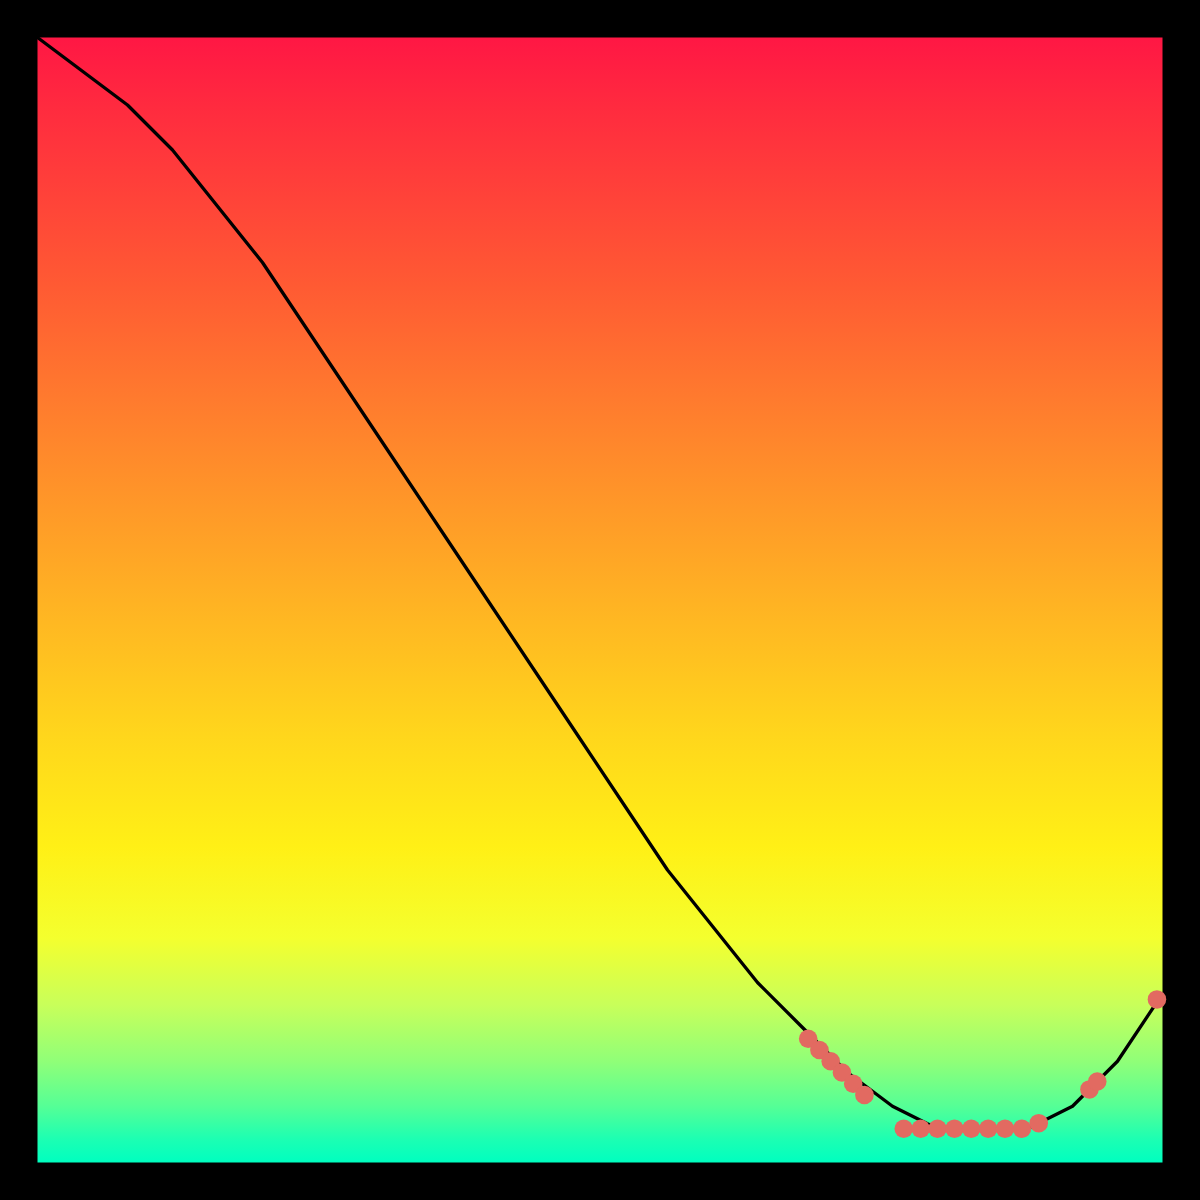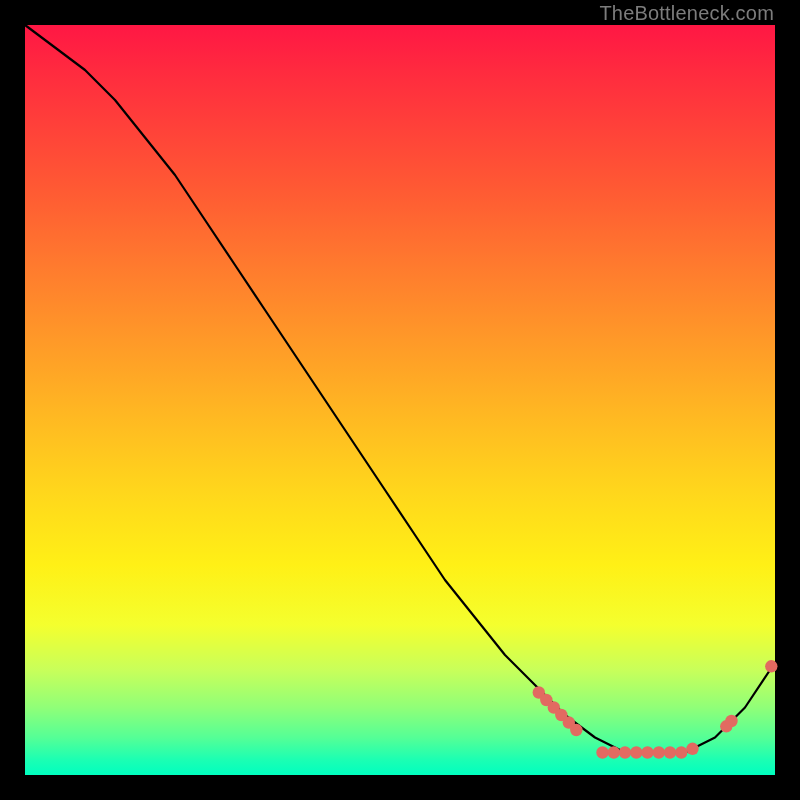--- a/index.html
+++ b/index.html
@@ -85,14 +85,13 @@
           <circle cx="633.8" cy="727.5" r="6.2" fill="#e26a61" stroke="#e26a61" stroke-width="0"></circle>
           <circle cx="645.0" cy="727.5" r="6.2" fill="#e26a61" stroke="#e26a61" stroke-width="0"></circle>
           <circle cx="656.3" cy="727.5" r="6.2" fill="#e26a61" stroke="#e26a61" stroke-width="0"></circle>
           <circle cx="667.5" cy="723.8" r="6.2" fill="#e26a61" stroke="#e26a61" stroke-width="0"></circle>
           <circle cx="701.3" cy="701.3" r="6.2" fill="#e26a61" stroke="#e26a61" stroke-width="0"></circle>
           <circle cx="706.5" cy="696.0" r="6.2" fill="#e26a61" stroke="#e26a61" stroke-width="0"></circle>
           <circle cx="746.3" cy="641.3" r="6.2" fill="#e26a61" stroke="#e26a61" stroke-width="0"></circle>
         </g>
     </svg>
   </div>
-  <div class="watermark">TheBottleneck.com</div>
 </div>
 
 </body></html>

